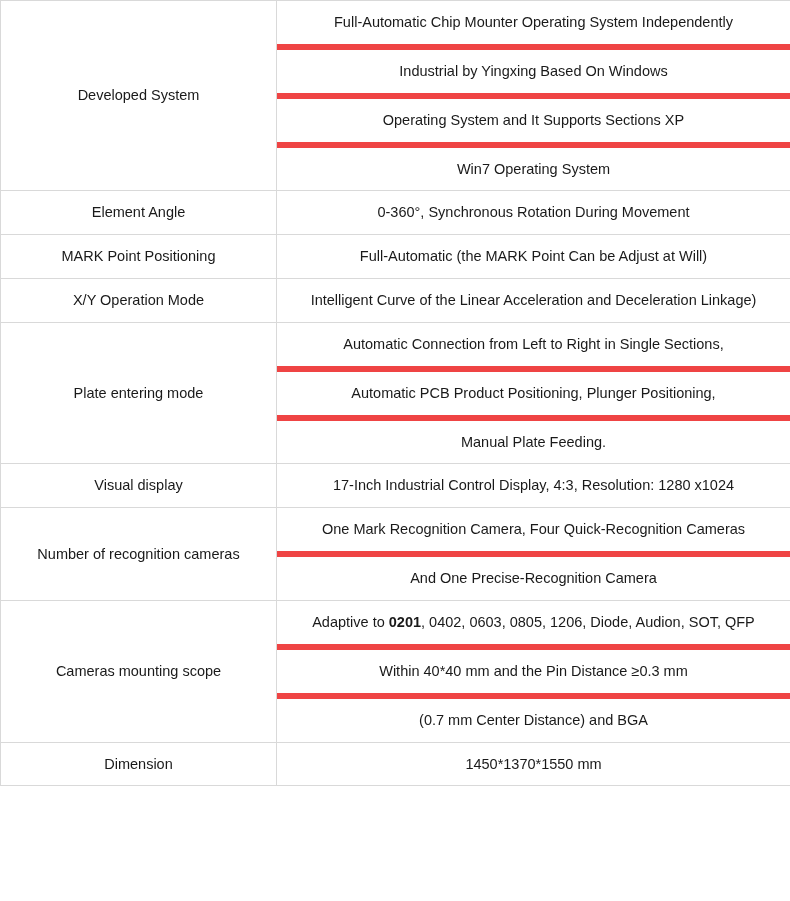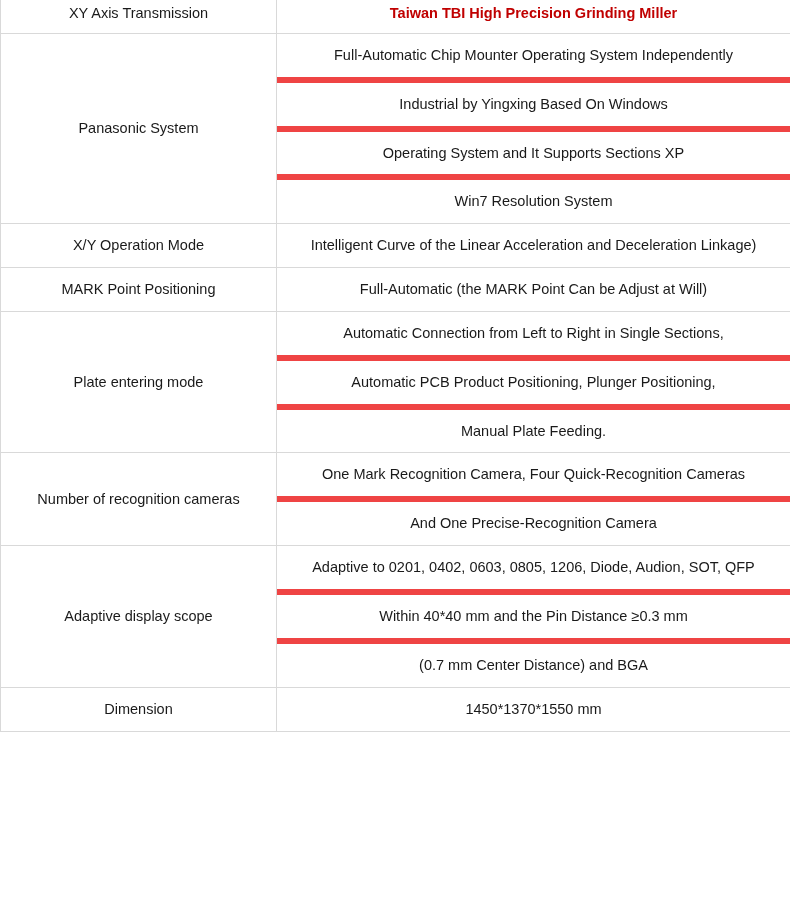--- a/index.html
+++ b/index.html
@@ -46,83 +46,89 @@
     border-bottom: 6px solid #ef4444;
   }
   .value-line:last-child {
     border-bottom: none;
   }
   .value-line.bold-red {
     font-weight: bold;
     color: #c00000;
   }
   .value-line b {
-    font-weight: normal;
+    font-weight: bold;
   }
   
   tr.first-row .label-cell,
   tr.first-row .value-line {
     padding-top: 4px;
     padding-bottom: 10px;
   }
   tr.first-row td { border-top: none; }
 </style>
 </head>
 <body>
 
 <table class="spec-table">
   <colgroup>
     <col class="label-col">
     <col class="value-col">
   </colgroup>
   <tbody>
-      <tr class="first-row">
-        <td class="label-cell">XY Axis Transmission</td>
-        <td class="value-cell">
-          <div class="value-line bold-red">Taiwan TBI High Precision Grinding Miller</div>
-        </td>
-      </tr>
       <tr>
-        <td class="label-cell">Panasonic System</td>
+        <td class="label-cell">Developed System</td>
         <td class="value-cell">
           <div class="value-line">Full-Automatic Chip Mounter Operating System Independently</div>
           <div class="value-line">Industrial by Yingxing Based On Windows</div>
           <div class="value-line">Operating System and It Supports Sections XP</div>
-          <div class="value-line">Win7 Resolution System</div>
+          <div class="value-line">Win7 Operating System</div>
+        </td>
+      </tr>
+      <tr>
+        <td class="label-cell">Element Angle</td>
+        <td class="value-cell">
+          <div class="value-line">0-360°, Synchronous Rotation During Movement</div>
+        </td>
+      </tr>
+      <tr>
+        <td class="label-cell">MARK Point Positioning</td>
+        <td class="value-cell">
+          <div class="value-line">Full-Automatic (the MARK Point Can be Adjust at Will)</div>
         </td>
       </tr>
       <tr>
         <td class="label-cell">X/Y Operation Mode</td>
         <td class="value-cell">
           <div class="value-line">Intelligent Curve of the Linear Acceleration and Deceleration Linkage)</div>
-        </td>
-      </tr>
-      <tr>
-        <td class="label-cell">MARK Point Positioning</td>
-        <td class="value-cell">
-          <div class="value-line">Full-Automatic (the MARK Point Can be Adjust at Will)</div>
         </td>
       </tr>
       <tr>
         <td class="label-cell">Plate entering mode</td>
         <td class="value-cell">
           <div class="value-line">Automatic Connection from Left to Right in Single Sections,</div>
           <div class="value-line">Automatic PCB Product Positioning, Plunger Positioning,</div>
           <div class="value-line">Manual Plate Feeding.</div>
         </td>
       </tr>
       <tr>
+        <td class="label-cell">Visual display</td>
+        <td class="value-cell">
+          <div class="value-line">17-Inch Industrial Control Display, 4:3, Resolution: 1280 x1024</div>
+        </td>
+      </tr>
+      <tr>
         <td class="label-cell">Number of recognition cameras</td>
         <td class="value-cell">
           <div class="value-line">One Mark Recognition Camera, Four Quick-Recognition Cameras</div>
           <div class="value-line">And One Precise-Recognition Camera</div>
         </td>
       </tr>
       <tr>
-        <td class="label-cell">Adaptive display scope</td>
+        <td class="label-cell">Cameras mounting scope</td>
         <td class="value-cell">
           <div class="value-line">Adaptive to <b>0201</b>, 0402, 0603, 0805, 1206, Diode, Audion, SOT, QFP</div>
           <div class="value-line">Within 40*40 mm and the Pin Distance ≥0.3 mm</div>
           <div class="value-line">(0.7 mm Center Distance) and BGA</div>
         </td>
       </tr>
       <tr>
         <td class="label-cell">Dimension</td>
         <td class="value-cell">
           <div class="value-line">1450*1370*1550 mm</div>

